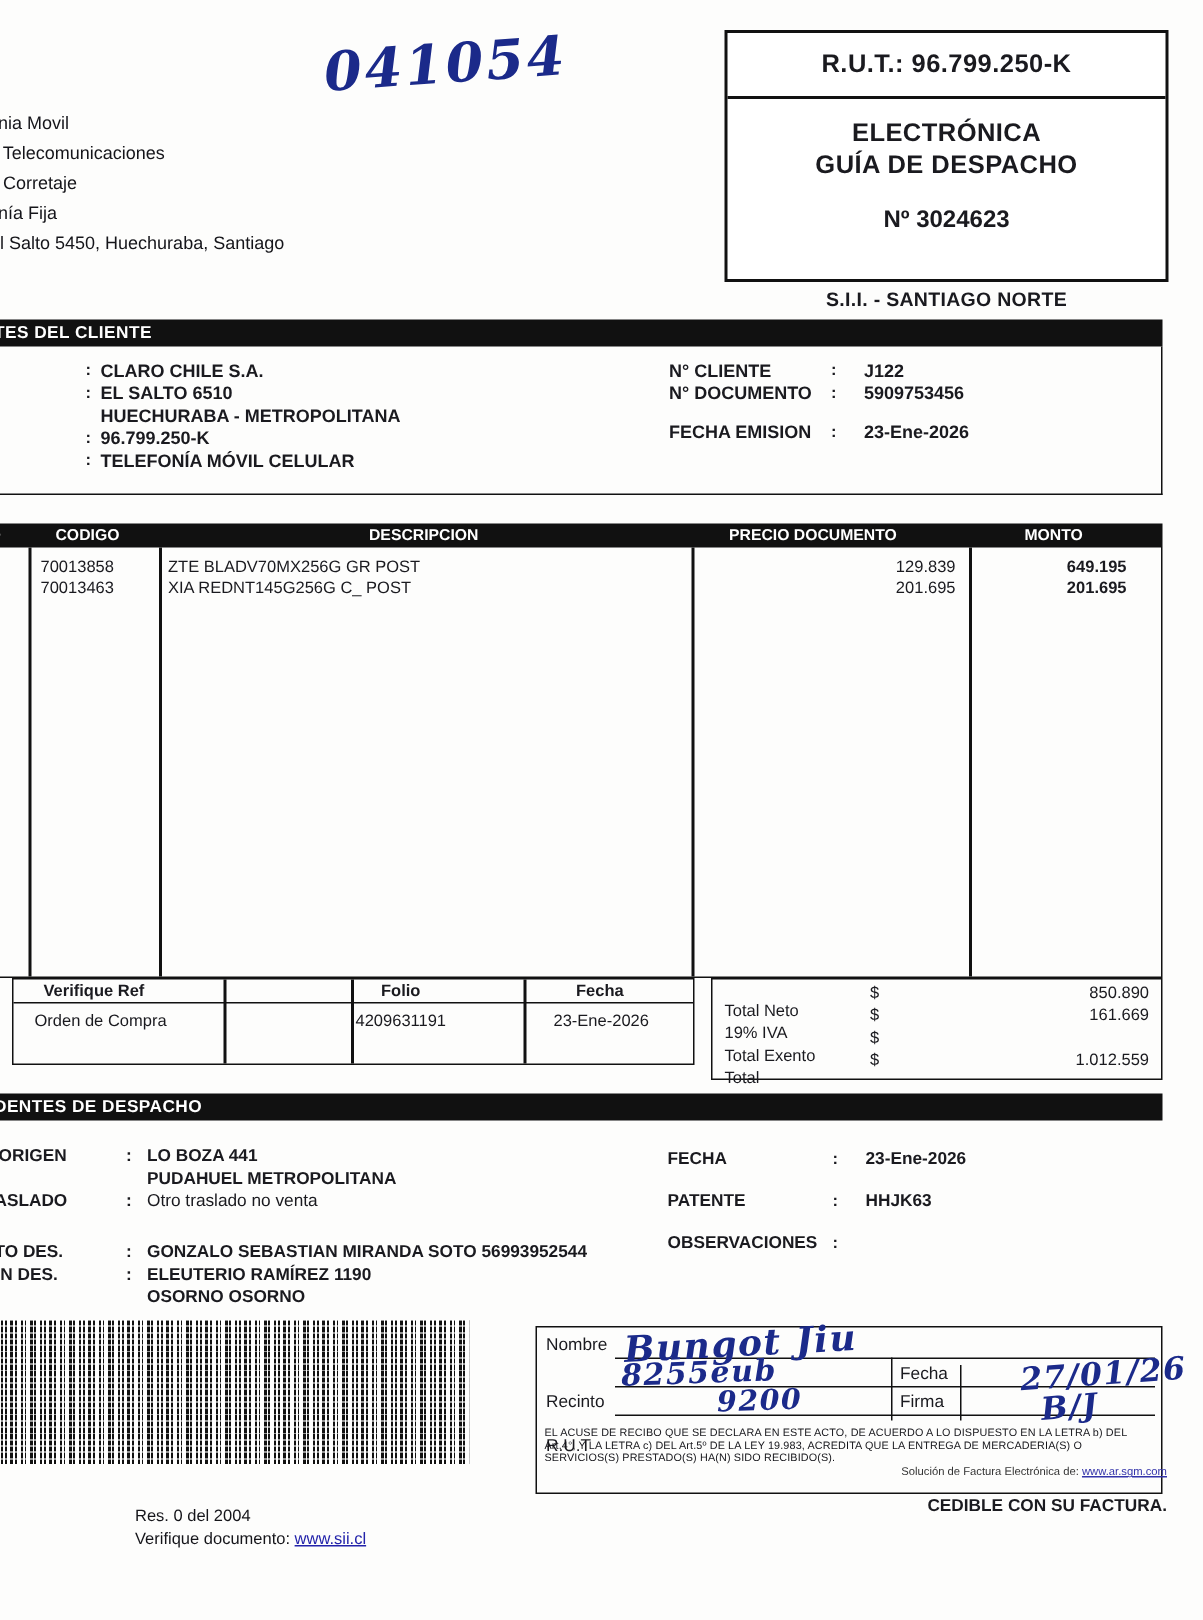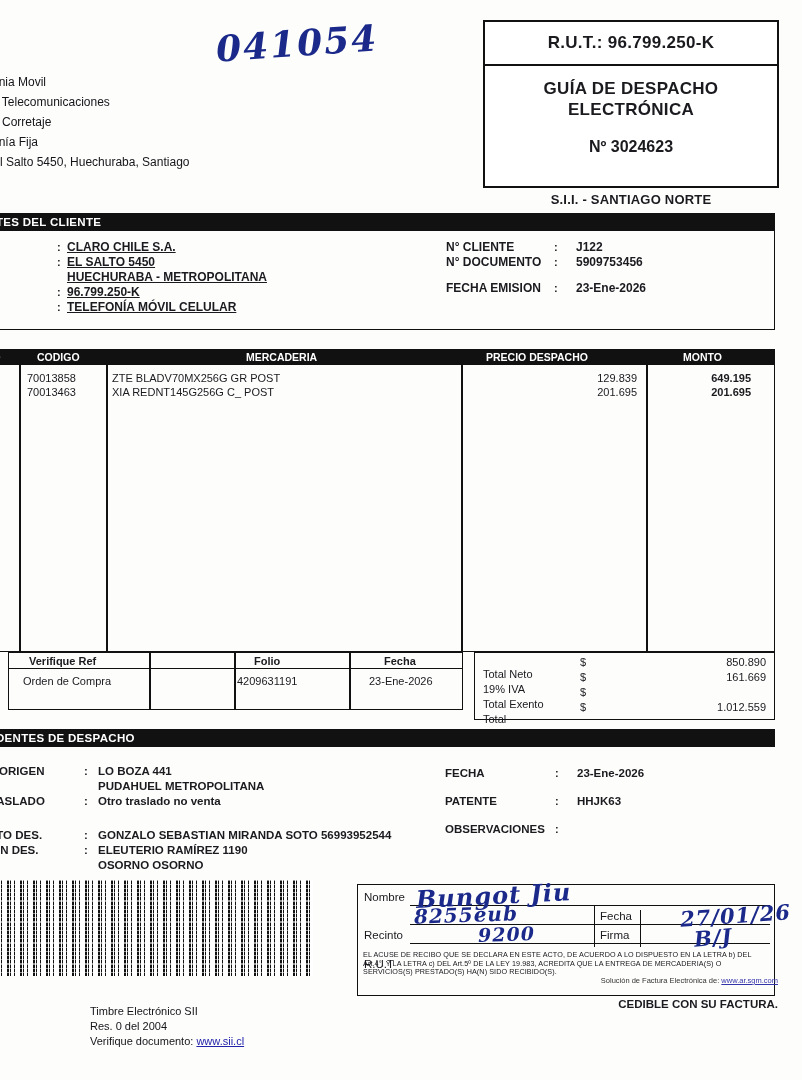--- a/index.html
+++ b/index.html
@@ -64,21 +64,21 @@
   #client-bar { left:-10px; top:213px; width:785px; height:18px; }
   #desp-bar   { left:-10px; top:729px; width:785px; height:18px; }
 
   .client-box {
     position:absolute; left:-10px; top:231px; width:785px; height:99px;
     border:1.5px solid #111; border-top:none;
   }
   .cb-left { position:absolute; left:66px; top:8px; }
   .cb-left .row { display:flex; height:15px; align-items:center; }
   .cb-left .colon { width:10px; font-weight:bold; }
-  .cb-left .val { font-weight:bold; font-size:12px;text-decoration:underline; }
+  .cb-left .val { font-weight:bold; font-size:12px; }
   .cb-right { position:absolute; left:455px; top:8px; }
   .cb-right .row { display:flex; height:15px; align-items:center; }
   .cb-right .lbl { width:108px; font-weight:bold; font-size:12px; }
   .cb-right .colon { width:22px; font-weight:bold; }
   .cb-right .val { font-weight:bold; font-size:12px; }
   .cb-right .spacer { height:11px; }
 
   
   .items {
     position:absolute; left:-10px; top:349px; width:785px; height:303px;
@@ -209,37 +209,37 @@
     <div>e Telecomunicaciones</div>
     <div>e Corretaje</div>
     <div>onía Fija</div>
     <div>El Salto 5450, Huechuraba, Santiago</div>
   </div>
 
   <div class="rut-box">
     <div class="rut-line">R.U.T.: 96.799.250-K</div>
     <div class="rut-sep"></div>
     <div class="gd-title">
+      <div>ELECTRÓNICA</div>
       <div>GUÍA DE DESPACHO</div>
-      <div>ELECTRÓNICA</div>
     </div>
     <div class="gd-num">Nº 3024623</div>
   </div>
   <div class="sii-norte">S.I.I. - SANTIAGO NORTE</div>
 
   <div class="bar" id="client-bar">TES DEL CLIENTE</div>
   <div class="client-box">
     <div class="cb-left">
       <div class="row">
         <span class="colon">:</span>
         <span class="val">CLARO CHILE S.A.</span>
       </div>
       <div class="row">
         <span class="colon">:</span>
-        <span class="val">EL SALTO 5450</span>
+        <span class="val">EL SALTO 6510</span>
       </div>
       <div class="row">
         <span class="colon"></span>
         <span class="val">HUECHURABA -  METROPOLITANA</span>
       </div>
       <div class="row">
         <span class="colon">:</span>
         <span class="val">96.799.250-K</span>
       </div>
       <div class="row">
@@ -264,22 +264,22 @@
         <span class="colon">:</span>
         <span class="val">23-Ene-2026</span>
       </div>
     </div>
   </div>
 
   <div class="items">
     <div class="items-head">
       <span class="ih-cant">D</span>
       <span class="ih-cod">CODIGO</span>
-      <span class="ih-desc">MERCADERIA</span>
-      <span class="ih-pu">PRECIO DESPACHO</span>
+      <span class="ih-desc">DESCRIPCION</span>
+      <span class="ih-pu">PRECIO DOCUMENTO</span>
       <span class="ih-monto">MONTO</span>
     </div>
     <div class="vline vl1"></div>
     <div class="vline vl2"></div>
     <div class="vline vl3"></div>
     <div class="vline vl4"></div>
 
     <div class="row-item" style="top:22px; left:0; right:0;">
       <span class="ri-cod">70013858</span>
       <span class="ri-desc">ZTE BLADV70MX256G GR POST</span>
@@ -340,21 +340,21 @@
         <span class="v">LO BOZA 441</span>
       </div>
       <div class="dleft-row">
         <span class="l"></span>
         <span class="c"></span>
         <span class="v">PUDAHUEL   METROPOLITANA</span>
       </div>
       <div class="dleft-row">
         <span class="l">RASLADO</span>
         <span class="c">:</span>
-        <span class="v" style="font-weight:bold">Otro traslado no venta</span>
+        <span class="v" style="font-weight:normal">Otro traslado no venta</span>
       </div>
       <div class="dleft-row" style="height:19px"></div>
       <div class="dleft-row">
         <span class="l">CTO DES.</span>
         <span class="c">:</span>
         <span class="v">GONZALO SEBASTIAN MIRANDA SOTO 56993952544</span>
       </div>
       <div class="dleft-row">
         <span class="l">ION DES.</span>
         <span class="c">:</span>
@@ -386,21 +386,20 @@
         <span class="v"></span>
       </div>
     </div>
   </div>
 
   <div class="timbre">
     <div class="bc"></div>
     <div class="bc2"></div>
   </div>
   <div class="timbre-caption">
-    <div>Timbre Electrónico SII</div>
     <div>Res. 0 del 2004</div>
     <div>
       <span>Verifique documento: </span><a href="#">www.sii.cl</a>
     </div>
   </div>
 
   <div class="acuse">
     <div class="fl" style="top:6px;">Nombre</div>
     <div class="fl" style="top:25px;margin-top:48px;">R.U.T</div>
     <div class="fl" style="top:44px;">Recinto</div>

